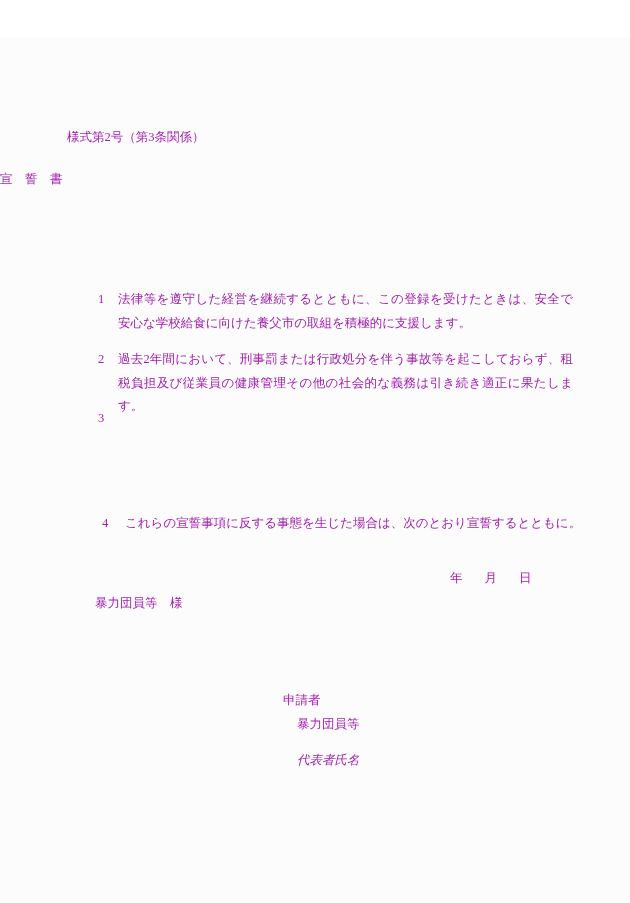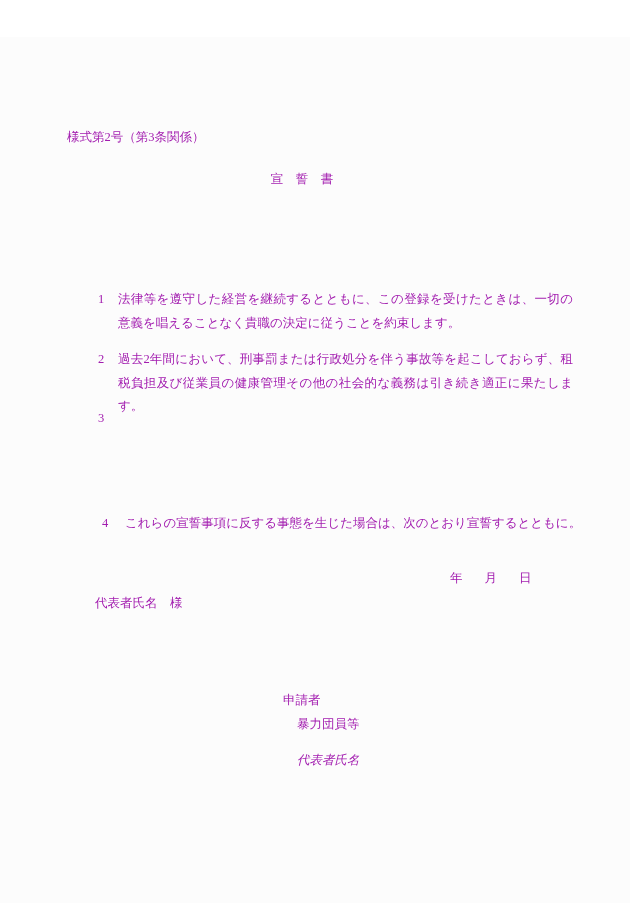--- a/index.html
+++ b/index.html
@@ -22,21 +22,21 @@
     position: absolute;
     line-height: 1.15;
     white-space: pre;
   }
   .form-number { left: 67px; top: 93px; }
   .doc-title {
     position: absolute;
     left: 0;
     top: 135px;
     width: 604px;
-    text-align: center;
+    text-align: left;
     line-height: 1.15;
     white-space: pre;
   }
   .intro {
     position: absolute;
     left: 58px;
     top: 170px;
     width: 516px;
     line-height: 23.5px;
     text-indent: 25px;
@@ -76,21 +76,21 @@
 
 <div class="page">
 
   <div class="line form-number">様式第2号（第3条関係）</div>
 
   <div class="doc-title">宣　誓　書</div>
 
 
   <div class="pledge-item item-1">
     <span class="item-num">1</span>
-    <span>法律等を遵守した経営を継続するとともに、この登録を受けたときは、一切の意義を唱えることなく貴職の決定に従うことを約束します。</span>
+    <span>法律等を遵守した経営を継続するとともに、この登録を受けたときは、安全で安心な学校給食に向けた養父市の取組を積極的に支援します。</span>
   </div>
 
   <div class="pledge-item item-2">
     <span class="item-num">2</span>
     <span>過去2年間において、刑事罰または行政処分を伴う事故等を起こしておらず、租税負担及び従業員の健康管理その他の社会的な義務は引き続き適正に果たします。</span>
   </div>
 
   <div class="pledge-item item-3">
     <span class="item-num">3</span>
   </div>
@@ -99,21 +99,21 @@
     <span class="item-num">4</span>
     <span>これらの宣誓事項に反する事態を生じた場合は、次のとおり宣誓するとともに。</span>
   </div>
 
   <div class="date-line">
     <span>年</span>
     <span>月</span>
     <span>日</span>
   </div>
 
-  <div class="line addressee">代表者氏名　様</div>
+  <div class="line addressee">暴力団員等　様</div>
 
   <div class="line applicant-label">申請者</div>
 
   <div class="line company-label">暴力団員等</div>
 
   <div class="line representative-label">代表者氏名</div>
 
 </div>
 
 </body></html>

